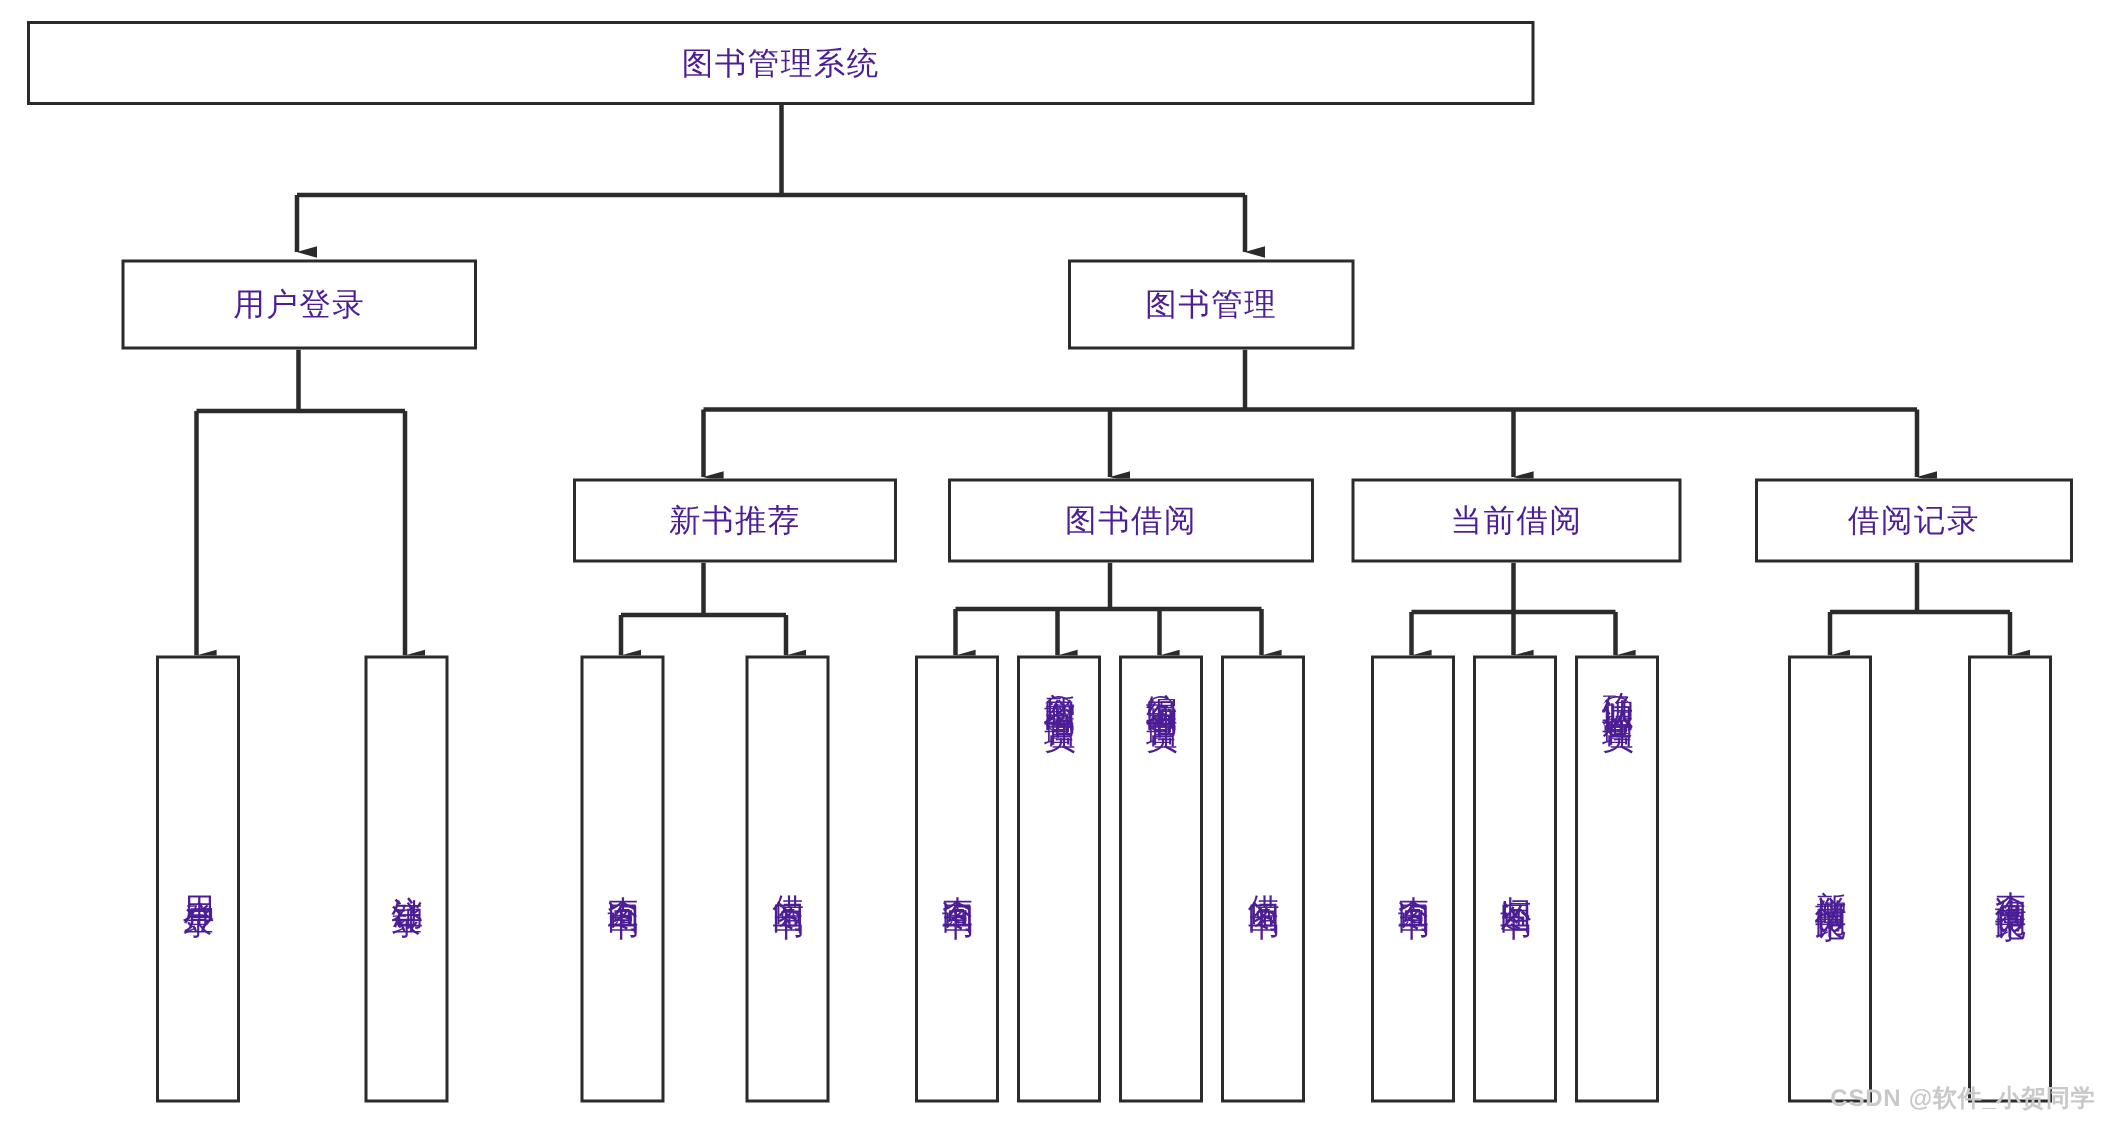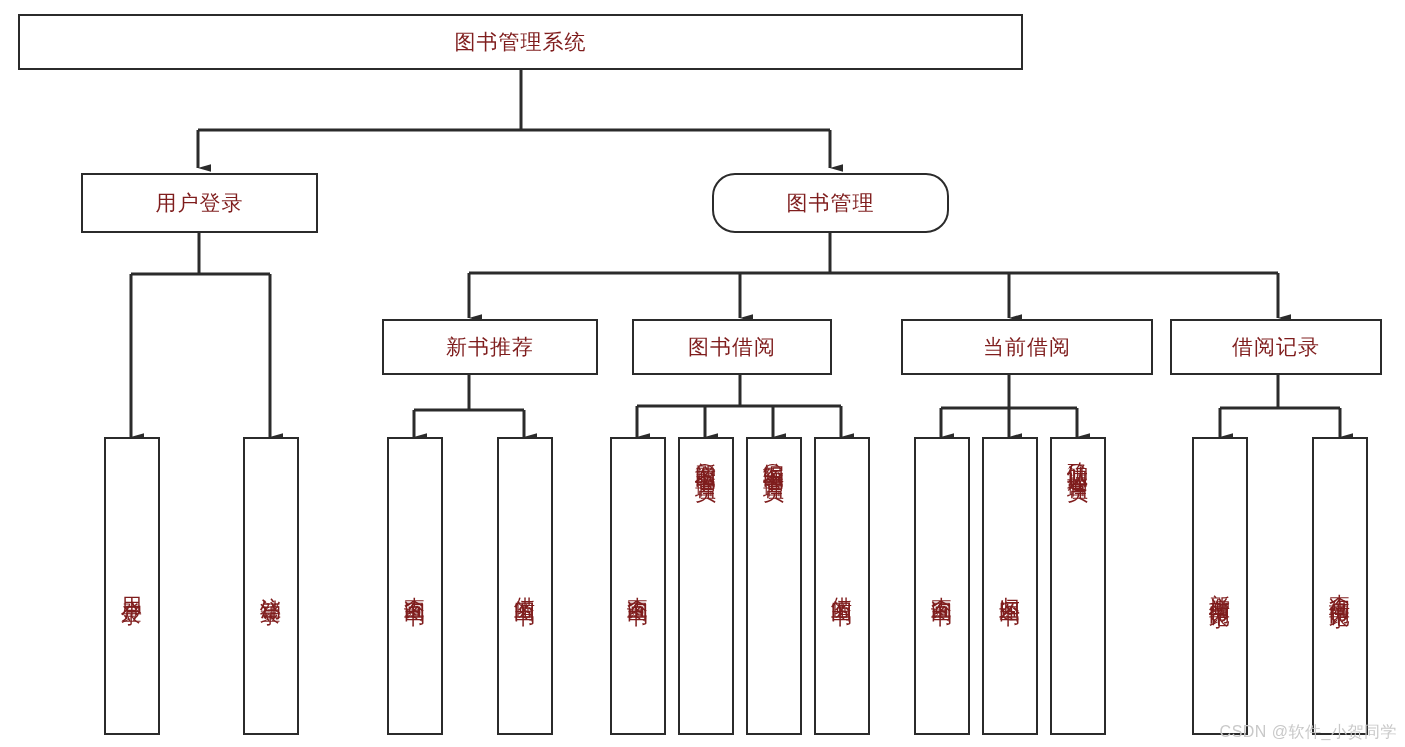--- a/index.html
+++ b/index.html
@@ -26,21 +26,21 @@
     pointer-events: none;
   }
   .node {
     position: absolute;
     box-sizing: border-box;
     background: #ffffff;
     border: 2px solid #2b2b2b;
     display: flex;
     align-items: center;
     justify-content: center;
-    color: #7f1d1d;
+    color: #4c1d95;
     text-align: center;
   }
   .node.horiz {
     font-size: 21px;
     letter-spacing: 1px;
   }
   .node.vert {
     font-size: 21px;
     padding-top: 6px;
     padding-bottom: 6px;
@@ -62,20 +62,21 @@
   }
   #watermark {
     position: absolute;
     right: 8px;
     bottom: 4px;
     font-size: 16px;
     color: #c9c9c9;
     letter-spacing: 0.5px;
     user-select: none;
     white-space: nowrap;
+    font-weight: bold;
   }
 </style>
 </head>
 <body>
 
 <div id="canvas">
 
   <svg id="wires" viewBox="0 0 1405 747">
     <defs>
       <marker id="arw" markerWidth="9" markerHeight="14" refX="4.5" refY="13.4" orient="auto" markerUnits="userSpaceOnUse">
@@ -130,33 +131,33 @@
   </svg>
 
   <div class="node horiz" style="left:18px; top:14px; width:1005px; height:56px;">
     <span>图书管理系统</span>
   </div>
 
   <div class="node horiz" style="left:81px; top:173px; width:237px; height:60px;">
     <span>用户登录</span>
   </div>
 
-  <div class="node horiz" style="left:712px; top:173px; width:237px; height:60px;border-radius:23px;">
+  <div class="node horiz" style="left:712px; top:173px; width:191px; height:60px;">
     <span>图书管理</span>
   </div>
 
   <div class="node horiz" style="left:382px; top:319px; width:216px; height:56px;">
     <span>新书推荐</span>
   </div>
 
-  <div class="node horiz" style="left:632px; top:319px; width:200px; height:56px;">
+  <div class="node horiz" style="left:632px; top:319px; width:244px; height:56px;">
     <span>图书借阅</span>
   </div>
 
-  <div class="node horiz" style="left:901px; top:319px; width:252px; height:56px;">
+  <div class="node horiz" style="left:901px; top:319px; width:220px; height:56px;">
     <span>当前借阅</span>
   </div>
 
   <div class="node horiz" style="left:1170px; top:319px; width:212px; height:56px;">
     <span>借阅记录</span>
   </div>
 
   <div class="node vert center" style="left:104px; top:437px; width:56px; height:298px;">
     <span class="vlabel">用户登录</span>
   </div>

